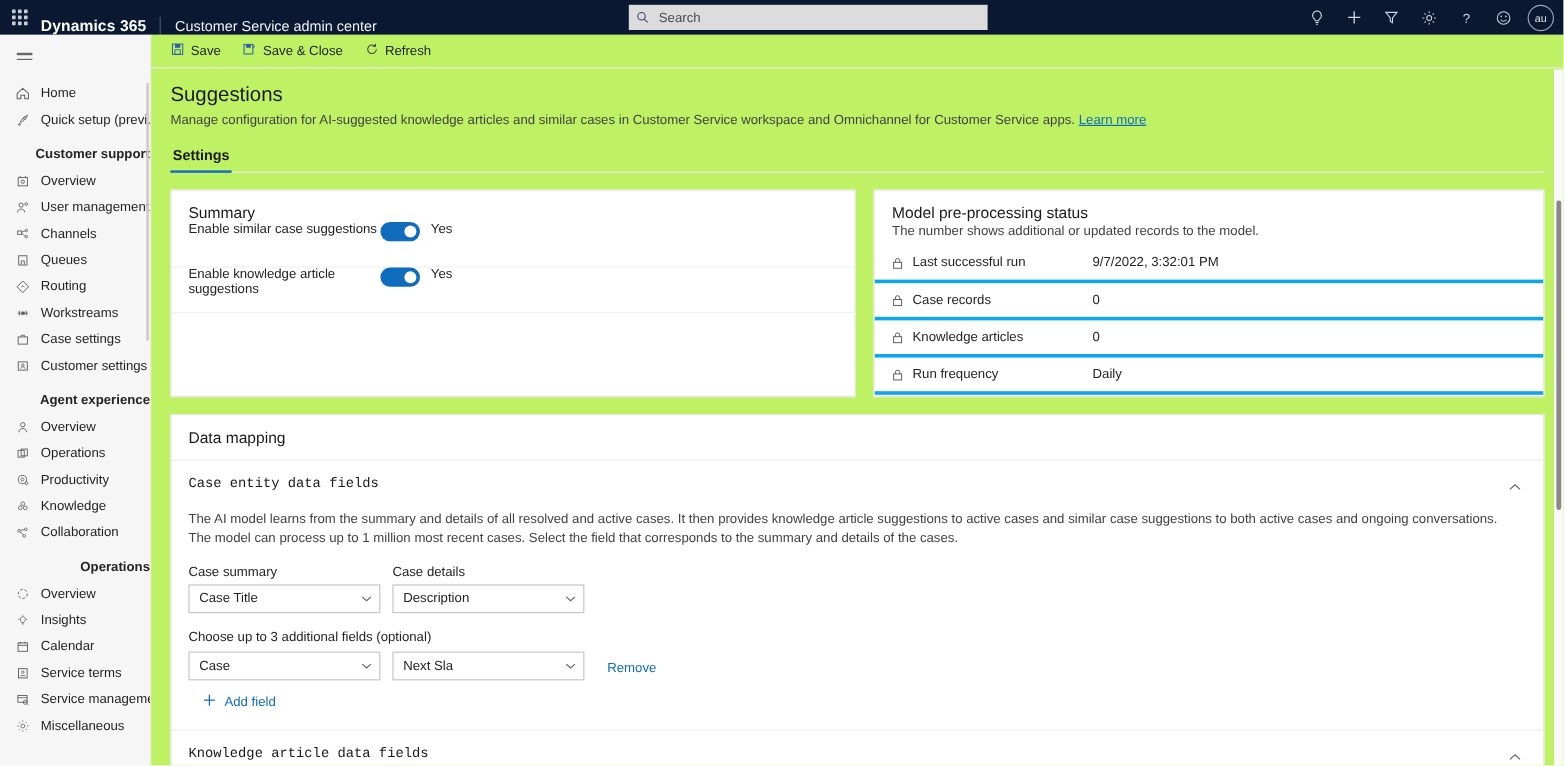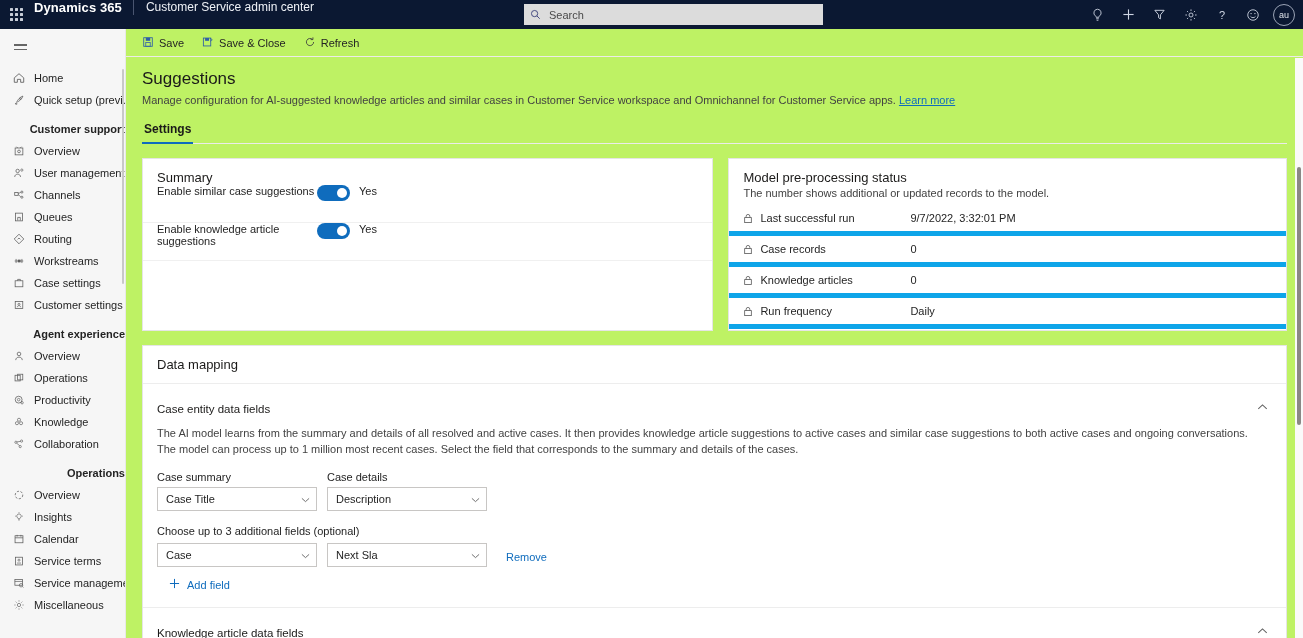--- a/index.html
+++ b/index.html
@@ -10,21 +10,21 @@
     background: #fff;
     font-family: "Liberation Sans", sans-serif;
     color: #242424;
   }
 
   
   .suite-bar {
     height: 29px;
     background: #0b1832;
     display: flex;
-    align-items: flex-start;
+    align-items: flex-end;
     color: #fff;
     position: relative;
     padding: 0 6px 0 0;
   }
   .waffle {
     width: 32px; height: 29px;
     display: flex; align-items: center; justify-content: center;
     cursor: pointer;
   }
   .waffle-grid {
@@ -183,43 +183,44 @@
   .switch i {
     position: absolute; top: 3px; right: 3px;
     width: 10px; height: 10px; border-radius: 50%; background: #fff;
     display: block;
   }
   .switch-text { font-size: 11px; color: #242424; margin-left: 9px; }
 
   .status-row {
     display: flex; align-items: center;
     height: 31px; padding: 0 14px;
-    border-bottom: 5px solid #0ea5e9;
+    border-bottom: 3px solid #0ea5e9;
     font-size: 11px; color: #242424;
   }
   .status-row .lock { margin-right: 7px; display: flex; }
   .status-key { width: 150px; }
   .status-val { color: #242424; }
 
   
   .dm-card {
     margin: 14px 16px 0 16px;
     border: 1px solid #e5e5e5;
     border-bottom: none;
     background: #fff;
   }
   .dm-head {
     padding: 11px 14px 11px 14px;
     font-size: 13px; color: #1b1a19;
     border-bottom: 1px solid #ededed;
   }
   .dm-section { padding: 0 0 0 0; }
   .dm-sec-head {
-    display: flex; align-items: flex-end; justify-content: space-between;
+    display: flex; align-items: flex-start; justify-content: space-between;
     padding: 13px 14px 0 14px;
+    font-family: Liberation Mono, monospace;
   }
   .dm-sec-title { font-size: 11.5px; color: #1b1a19; font-weight: normal; }
   .chev { cursor: pointer; padding: 0 4px; }
   .dm-para {
     font-size: 11px; color: #424242; line-height: 16px;
     padding: 10px 14px 0 14px;
     max-width: 1120px;
   }
 
   .field-label { font-size: 11px; color: #242424; margin-bottom: 4px; }

